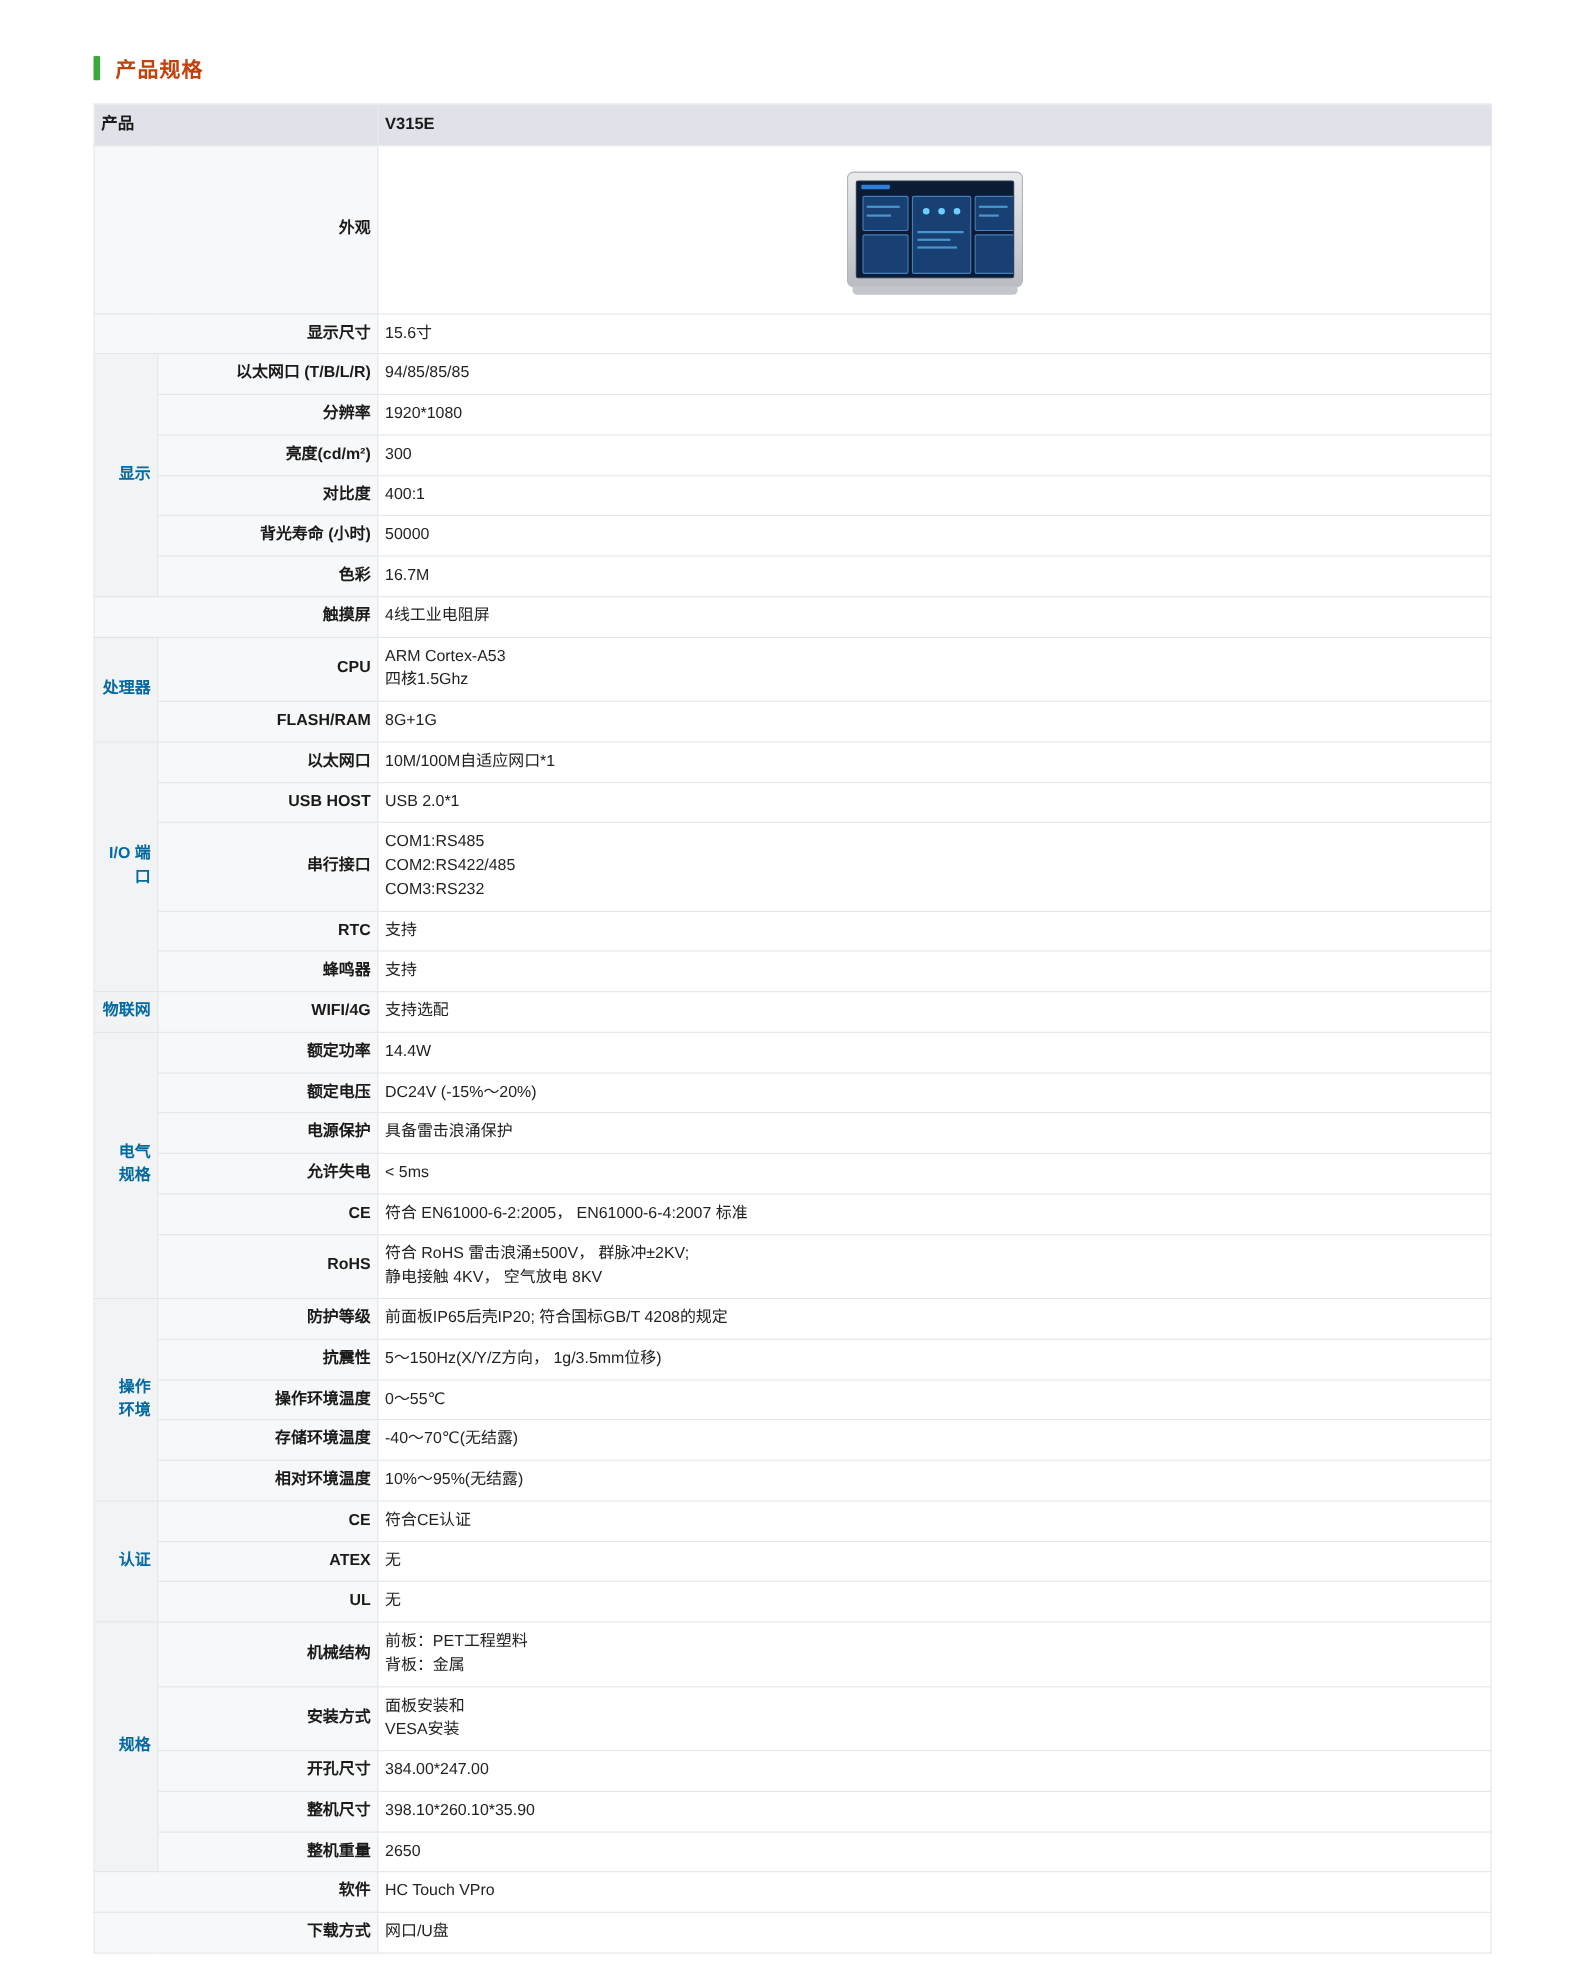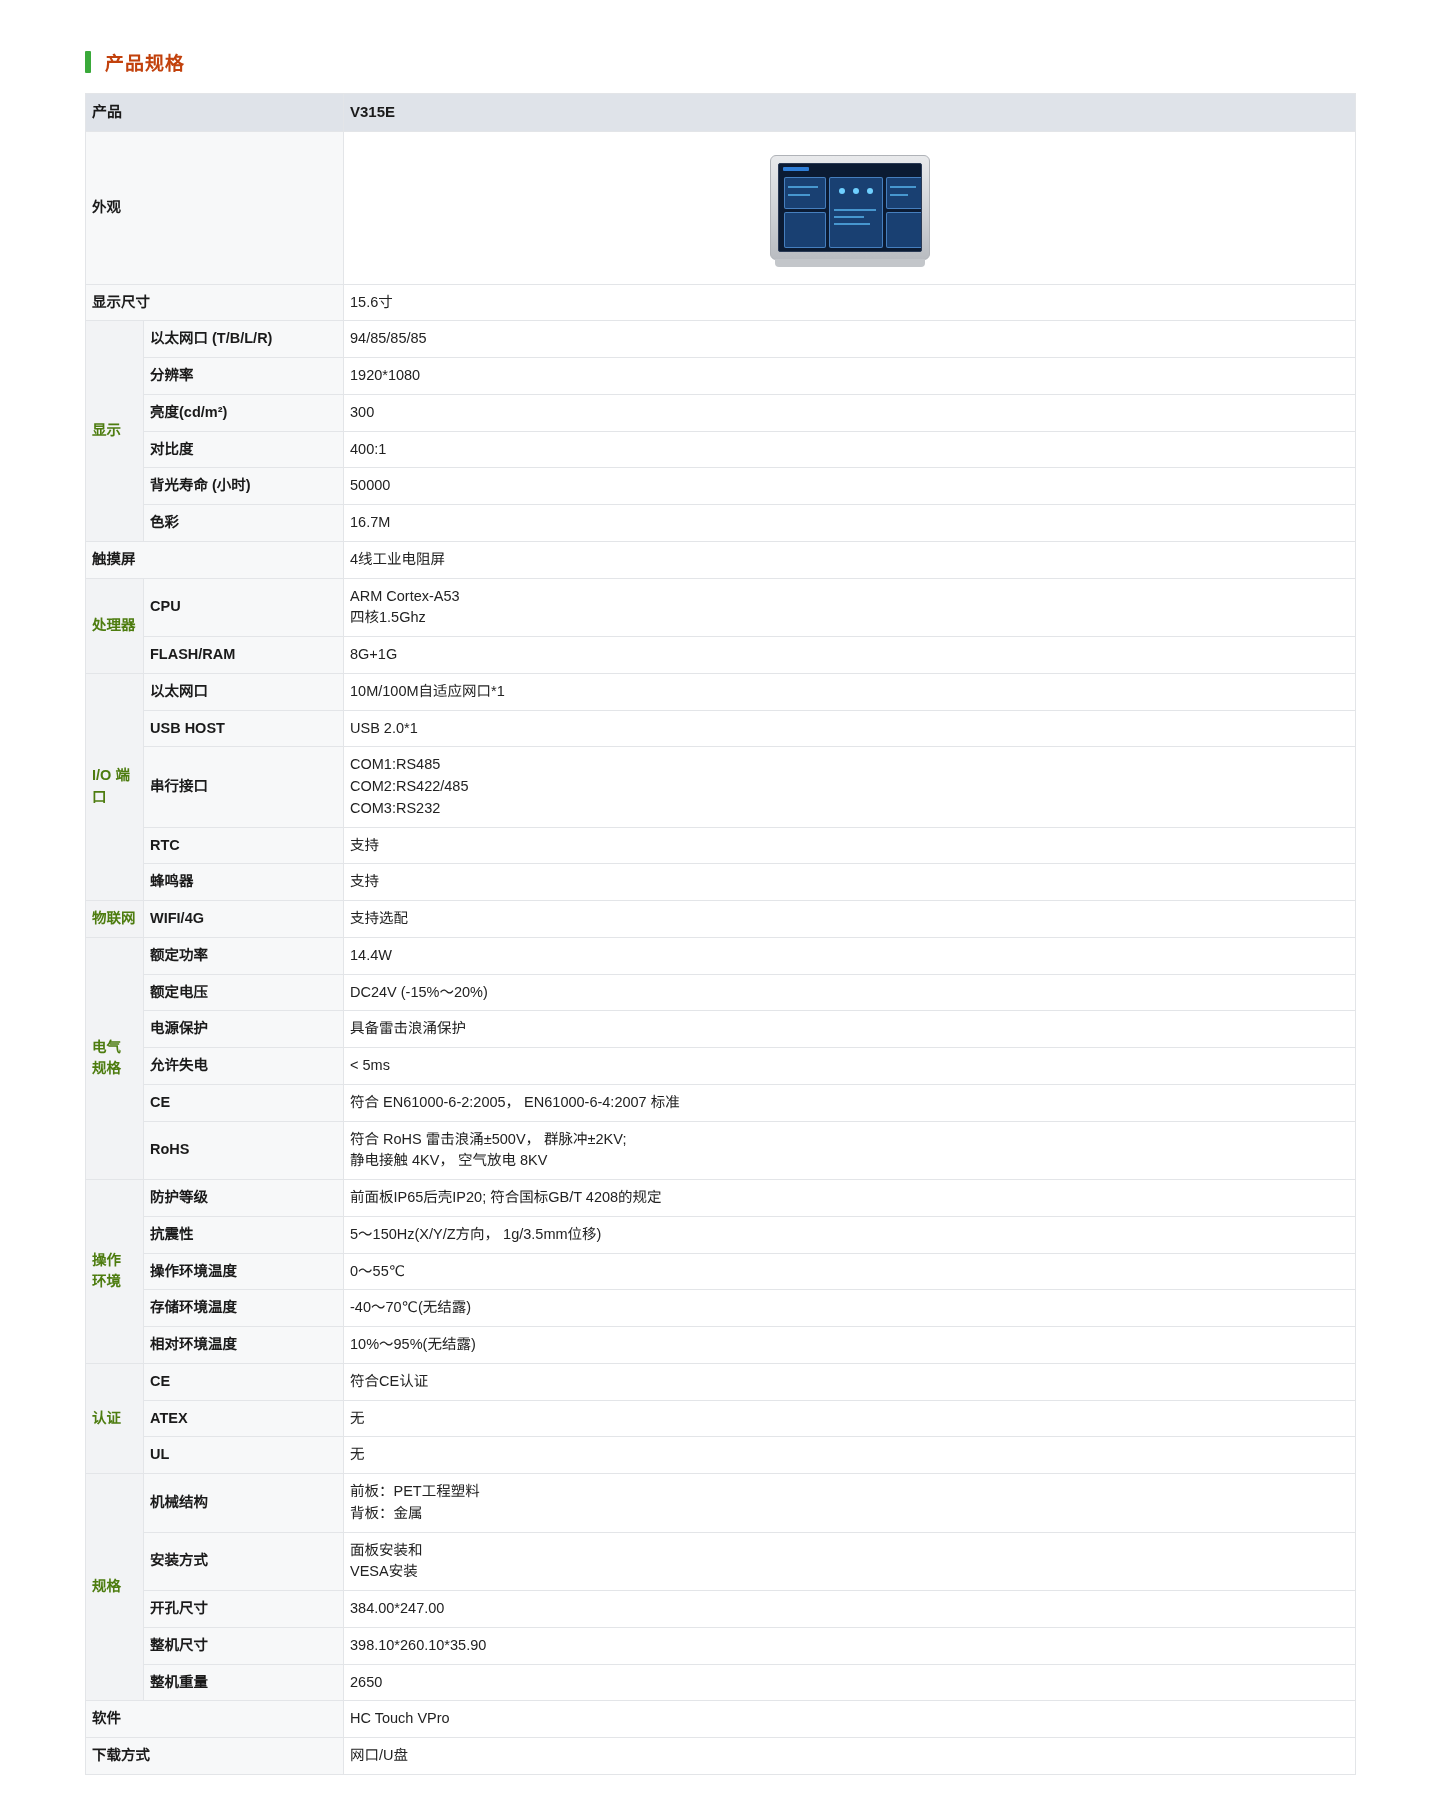--- a/index.html
+++ b/index.html
@@ -57,28 +57,28 @@
   .hdr td {
     background: #dfe3e9;
     font-weight: bold;
     text-align: left;
     font-size: 15px;
     padding: 10px 6px;
     color: #1a1a1a;
   }
   .grp {
     background: #f2f3f5;
-    text-align: left;
+    text-align: right;
     font-weight: bold;
     font-size: 14.5px;
-    color: #4d7c0f;
+    color: #0369a1;
   }
   .lbl {
     background: #f7f8f9;
-    text-align: left;
+    text-align: right;
     font-weight: bold;
     color: #1a1a1a;
   }
   .val {
     background: #ffffff;
     color: #222222;
   }
   .val .ln { display: block; }
 
   

